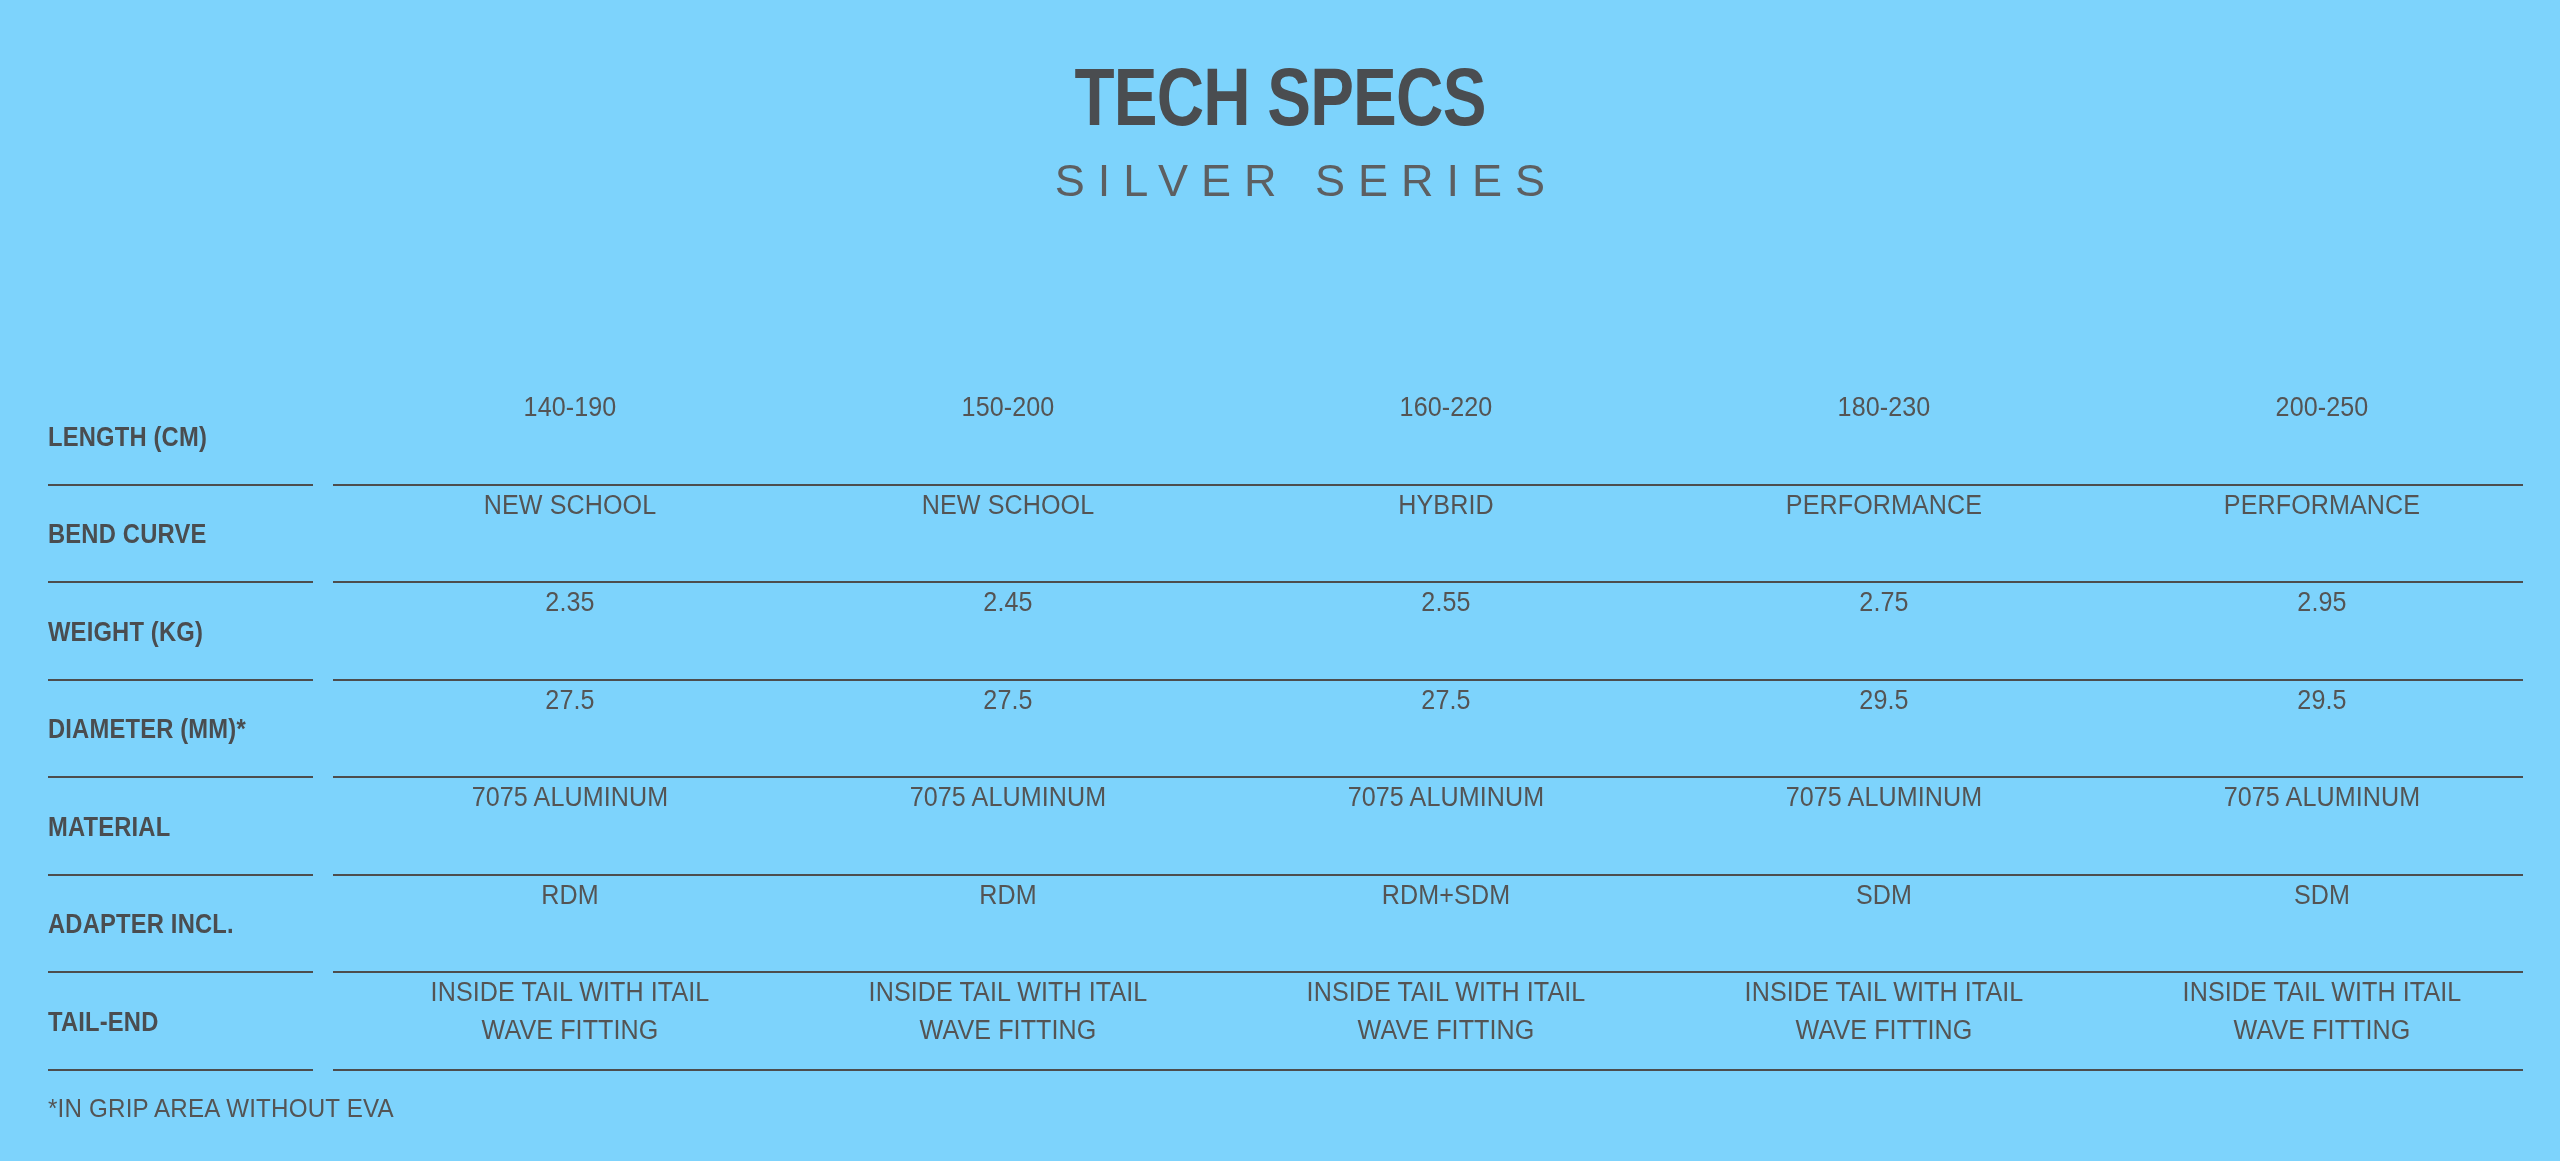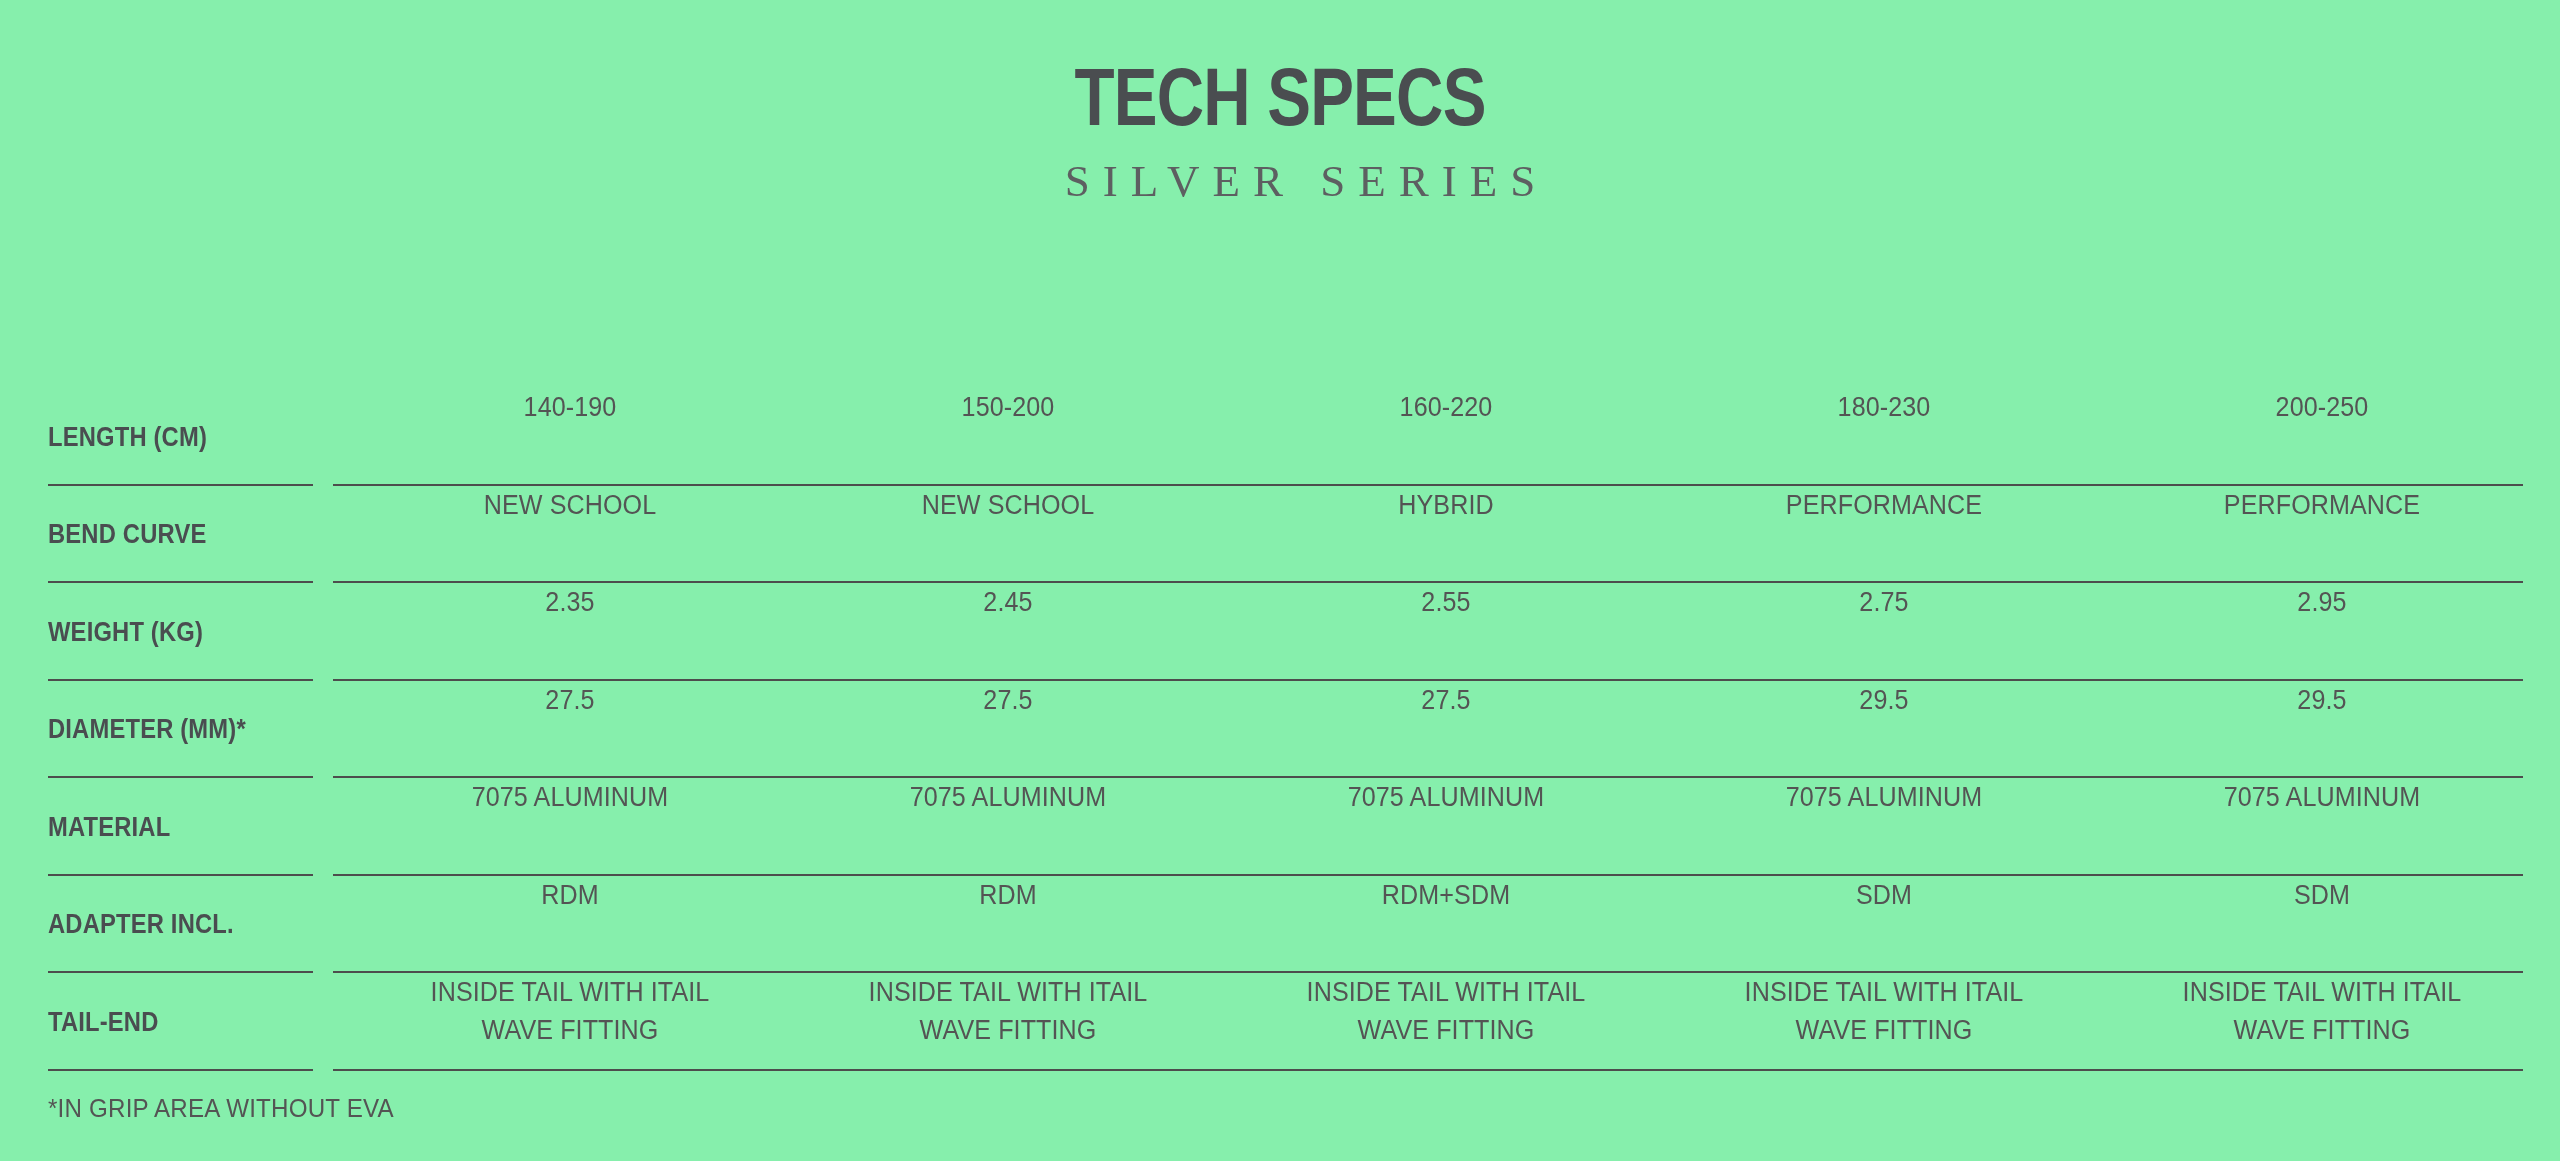--- a/index.html
+++ b/index.html
@@ -13,21 +13,21 @@
     height: 1161px;
     font-family: "Liberation Sans", sans-serif;
     -webkit-font-smoothing: antialiased;
     overflow: hidden;
   }
 
   .page {
     position: relative;
     width: 2560px;
     height: 1161px;
-    background: #86efac;
+    background: #7dd3fc;
   }
 
   
   .header {
     position: absolute;
     top: 54px;
     left: 0;
     width: 2560px;
     text-align: center;
   }
@@ -39,21 +39,21 @@
     line-height: 86px;
     letter-spacing: -1px;
     color: #4a4d50;
     transform: scaleX(0.80);
     transform-origin: center center;
     white-space: nowrap;
     margin: 0;
   }
 
   .subtitle {
-    font-family: Liberation Serif, serif;
+    font-family: Liberation Sans, sans-serif;
     font-weight: 300;
     font-size: 45px;
     line-height: 50px;
     letter-spacing: 13px;
     text-indent: 13px;
     color: #5d5f61;
     white-space: nowrap;
     margin: 16px 0 0 0;
     padding-left: 40px;
   }

